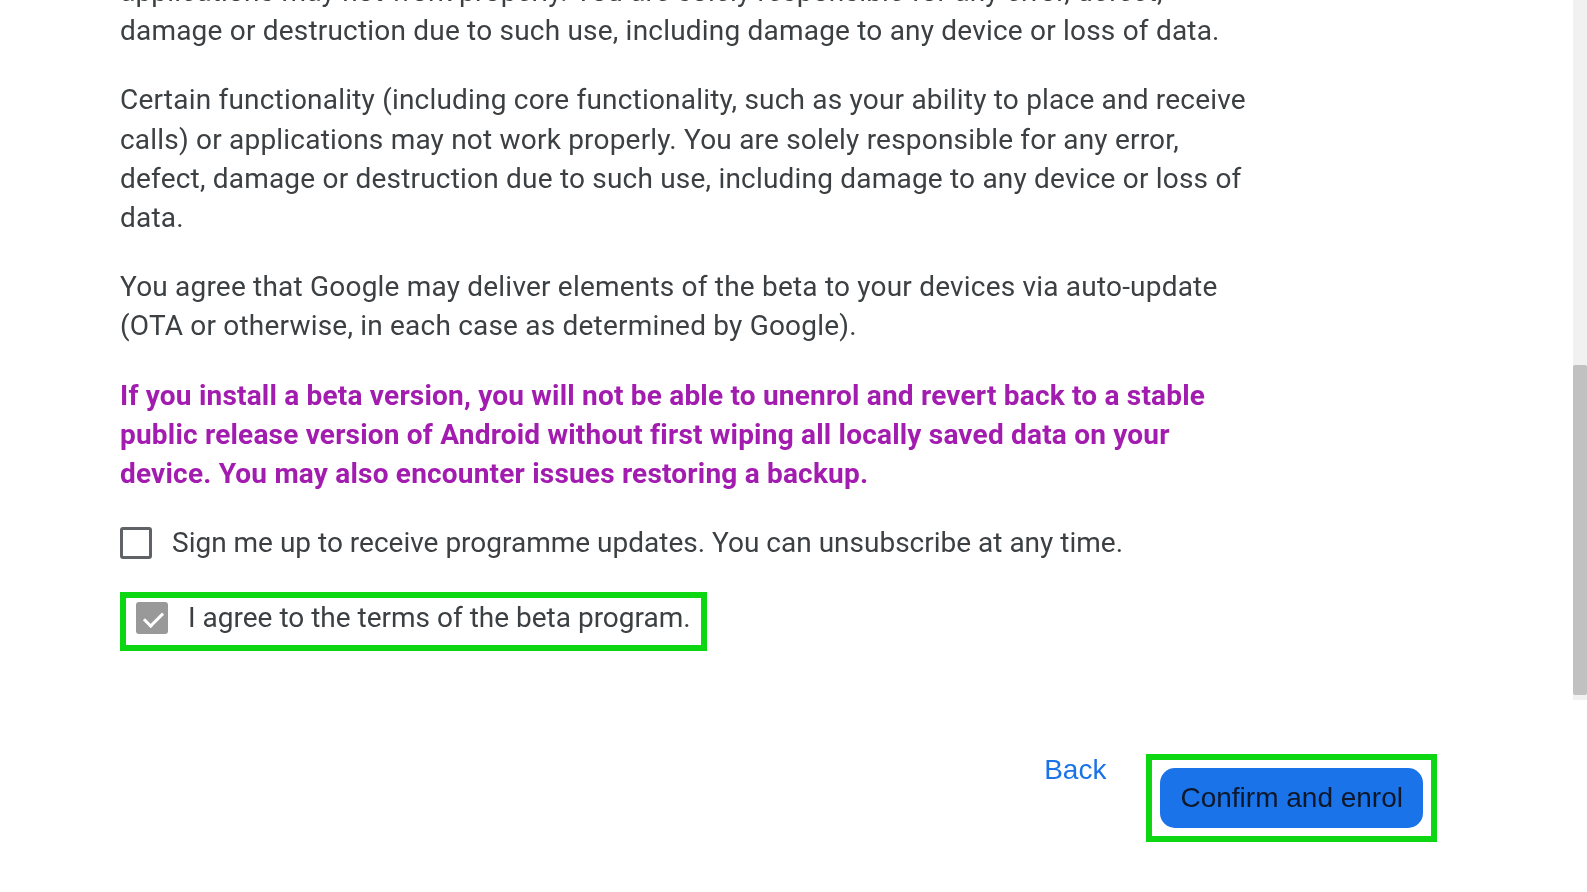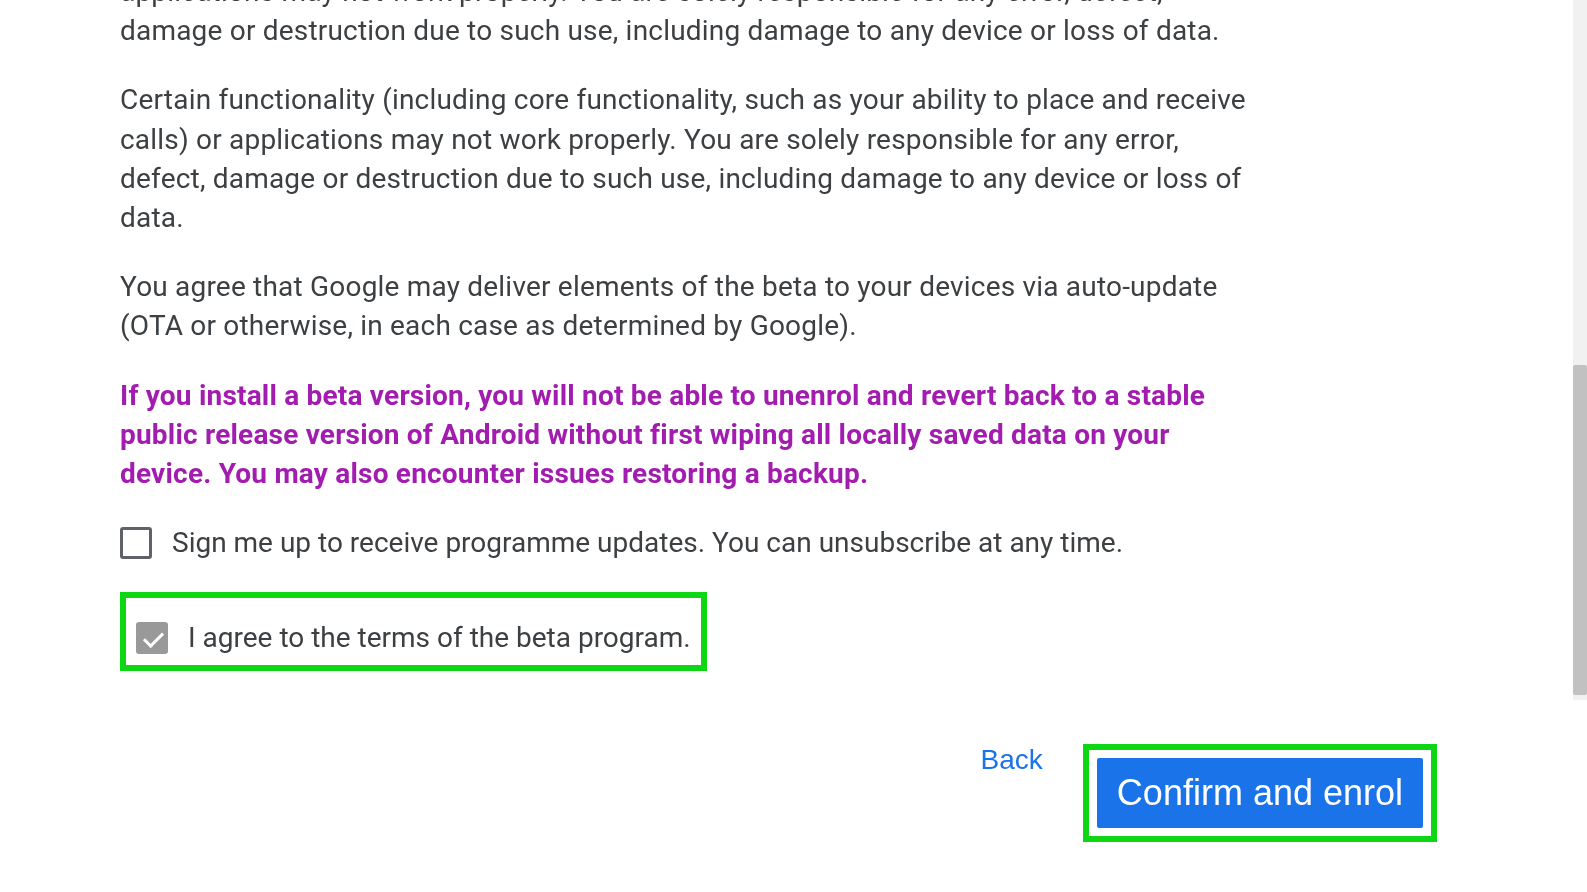--- a/index.html
+++ b/index.html
@@ -79,21 +79,21 @@
       transform: rotate(45deg);
     }
     .checkbox-text {
       font-size: 28px;
       line-height: 1.4;
       color: #3c4043;
       text-align: center;
     }
     .highlight-green {
       border: 6px solid #0dd612;
-      padding: 20px 10px 8px 10px;
+      padding: 0 10px 8px 10px;
       display: inline-flex;
       align-items: center;
       margin-top: 10px;
     }
     .highlight-green .checkbox {
       margin-top: 0;
     }
     .button-row {
       position: absolute;
       bottom: 50px;
@@ -108,26 +108,26 @@
       font-weight: 500;
       background: none;
       border: none;
       cursor: pointer;
     }
     .confirm-button-wrapper {
       border: 6px solid #0dd612;
       padding: 8px;
     }
     .confirm-button {
-      font-size: 36px;
-      color: #ffffff;
+      font-size: 28px;
+      color: #0f172a;
       background: #1a73e8;
       border: none;
       padding: 14px 20px;
-      border-radius: 2px;
+      border-radius: 15px;
       font-weight: 500;
       cursor: pointer;
     }
     .scrollbar-track {
       position: absolute;
       right: 0;
       top: 0;
       width: 14px;
       height: 700px;
       background: #f1f1f1;

